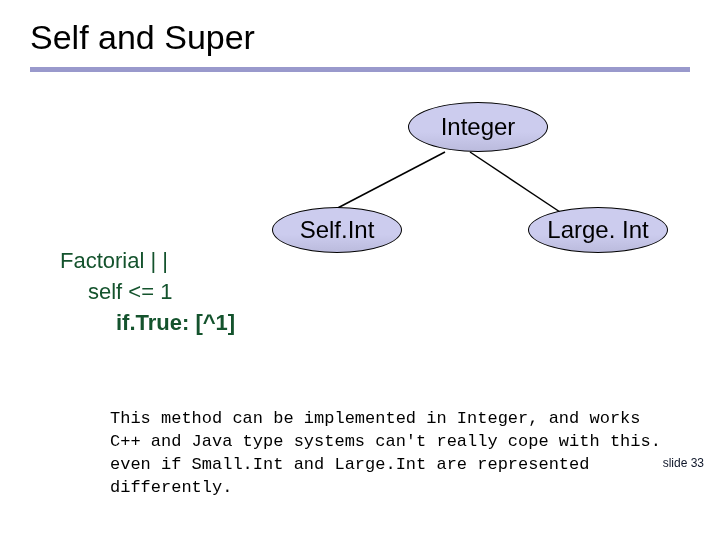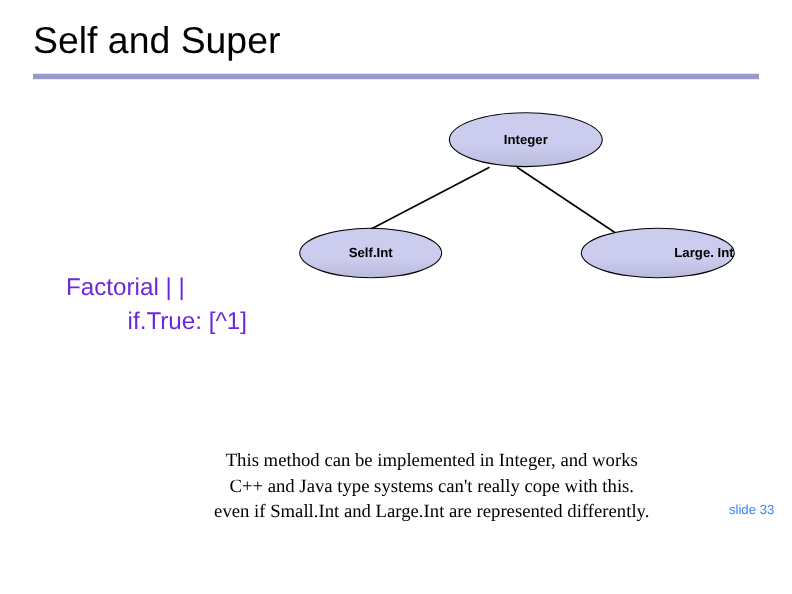--- a/index.html
+++ b/index.html
@@ -8,52 +8,51 @@
   .title { font-family: "Comic Sans MS", "Comic Sans", cursive, sans-serif; font-size: 34px; color: #000; margin-bottom: 10px; font-weight: normal; }
   .title-rule { height: 5px; background: #9999cc; width: 100%; margin-bottom: 30px; }
   .diagram { position: relative; height: 160px; }
   .node {
     position: absolute;
     border: 1.5px solid #000;
     border-radius: 50%;
     background: linear-gradient(to bottom, #ccccee 0%, #ccccee 60%, #bbbbdd 100%);
     display: flex; align-items: center; justify-content: center;
     font-family: Verdana, sans-serif;
-    font-size: 12px;
-    font-weight: bold;
+    font-size: 24px;
   }
   .node-integer  { left: 378px; top: 0;   width: 140px; height: 50px; }
   .node-smallint { left: 242px; top: 105px; width: 130px; height: 46px; }
-  .node-largeint { left: 498px; top: 105px; width: 140px; height: 46px; justify-content: flex-end; }
+  .node-largeint { left: 498px; top: 105px; width: 140px; height: 46px; }
   .edge { position: absolute; stroke: #000; stroke-width: 1.5; }
   .code {
     position: absolute;
     left: 60px; top: 245px;
     font-family: Verdana, sans-serif;
     font-size: 22px; line-height: 1.42;
-    color: #6d28d9;
+    color: #14532d;
   }
   .code-l1 { padding-left: 0; }
   .code-l2 { padding-left: 28px; }
-  .code-l3 { padding-left: 56px; }
+  .code-l3 { padding-left: 56px; font-weight: bold; }
   .code-l4 { padding-left: 56px; }
   .note {
     position: absolute;
     left: 110px; right: 45px; top: 408px;
-    font-family: Liberation Serif, serif;
+    font-family: Liberation Mono, monospace;
     font-size: 17px; line-height: 1.35;
-    text-align: center;
+    text-align: left;
     color: #000;
   }
   .slideno {
     position: absolute;
     right: 16px; bottom: 10px;
     font-family: Arial, sans-serif;
     font-size: 12px;
-    color: #3b82f6;
+    color: #0f172a;
   }
 </style>
 </head>
 <body>
 
 <div class="slide">
 
   <div class="title">Self and Super</div>
   <div class="title-rule"></div>
 
@@ -68,20 +67,21 @@
     <div class="node node-smallint">
         <span>Self.Int</span>
       </div>
     <div class="node node-largeint">
         <span>Large. Int</span>
       </div>
   </div>
 
   <div class="code">
     <div class="code-l1">Factorial | |</div>
+    <div class="code-l2">self &lt;= 1</div>
     <div class="code-l3">if.True: [^1]</div>
   </div>
 
   <div class="note">
     <div>This method can be implemented in Integer, and works</div>
     <div>C++ and Java type systems can't really cope with this.</div>
     <div>even if Small.Int and Large.Int are represented differently.</div>
   </div>
 
   <div class="slideno">slide 33</div>

